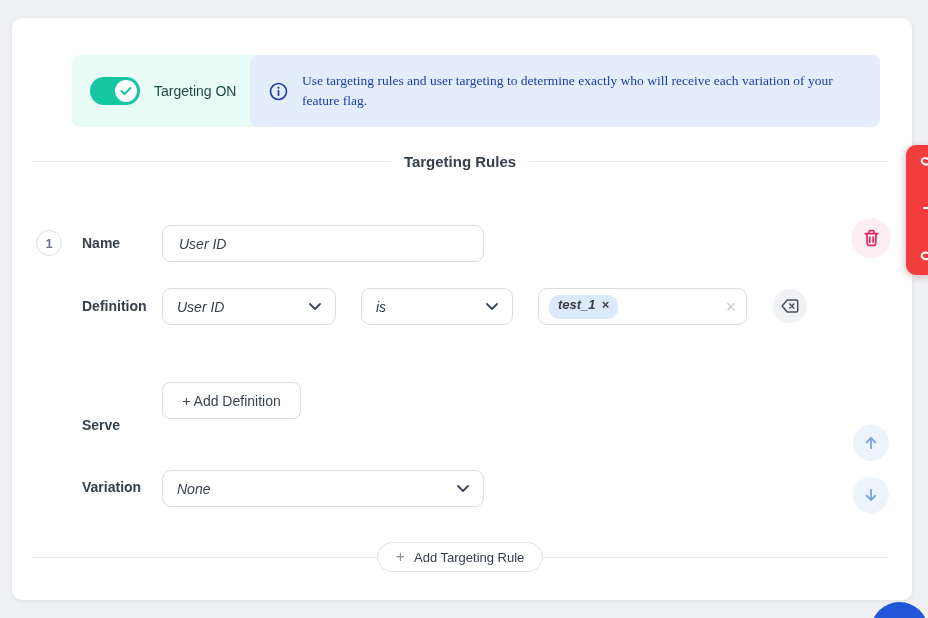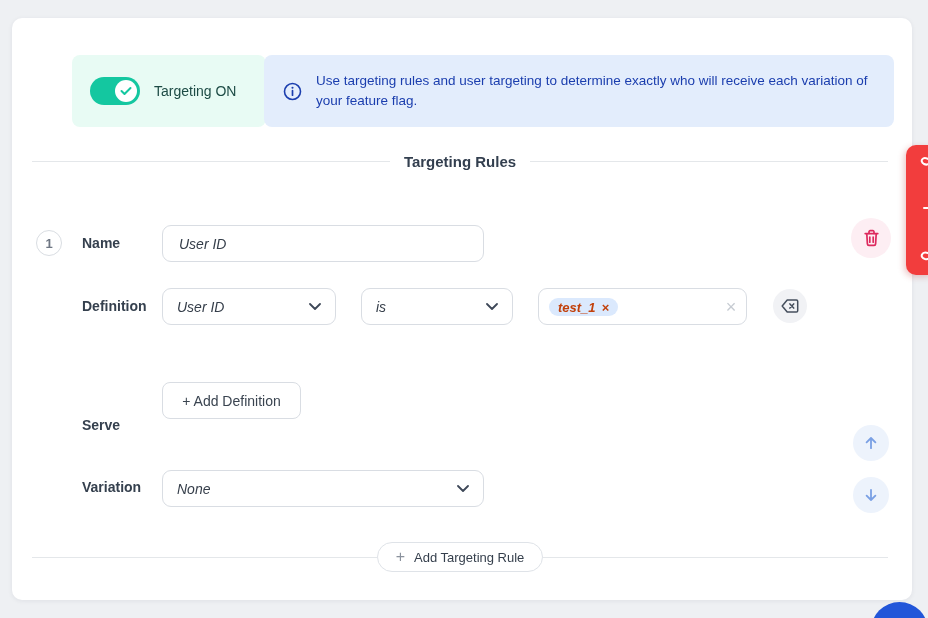--- a/index.html
+++ b/index.html
@@ -29,23 +29,23 @@
   }
   .switch .knob {
     position:absolute; right:3px; top:3px; width:22px; height:22px;
     background:#fff; border-radius:50%;
     display:flex; align-items:center; justify-content:center;
   }
   .toggle-label { font-size:14px; font-weight:500; color:#1d4b45; }
 
   
   .info-banner {
-    position:absolute; left:252px; top:37px; width:630px; height:72px;
+    position:absolute; left:238px; top:37px; width:630px; height:72px;
     background:#e3edfc; border-radius:8px;
-    display:flex; align-items:center; gap:14px; padding:0 22px 0 19px;
+    display:flex; align-items:center; gap:14px; padding:0 22px 0 19px;font-family:Liberation Serif, serif;
   }
   .info-icon { flex:0 0 auto; display:flex; }
   .info-text { font-size:13.5px; font-weight:500; color:#1b3eae; line-height:20px; }
 
   
   .section-head {
     position:absolute; top:135px; left:20px; right:24px; height:16px;
     display:flex; align-items:center; gap:14px;
   }
   .h-line { flex:1; height:1px; background:#e4e7ea; }
@@ -73,22 +73,22 @@
   input.field { outline:none; font-family:inherit; }
   .name-input      { left:150px; top:207px; width:322px; padding-left:16px; }
   .sel-property    { left:150px; top:270px; width:174px; cursor:pointer; }
   .sel-comparator  { left:349px; top:270px; width:152px; cursor:pointer; }
   .tag-input       { left:526px; top:270px; width:209px; padding:0 10px; }
   .sel-serve       { left:150px; top:390px; width:322px; cursor:pointer; }
   .sel-schedule    { left:150px; top:452px; width:322px; cursor:pointer; }
   .chev { margin-left:auto; display:flex; }
 
   .chip {
-    background:#dbe9fd; color:#c2410c; font-size:13px; font-weight:600;
-    border-radius:10px; padding:3px 9px 2px 9px;
+    background:#dbe9fd; color:#404040; font-size:13px; font-weight:600;
+    border-radius:10px; padding:3px 9px 8px 9px;
     display:inline-flex; align-items:center; gap:6px; line-height:1;text-align:right;
   }
   .chip-x { font-size:13px; font-weight:700; cursor:pointer; }
   .clear-x {
     margin-left:auto; font-size:18px; color:#c6cbd2; cursor:pointer; line-height:1;
   }
 
   .add-def-btn {
     position:absolute; left:150px; top:328px; width:139px; height:37px;
     background:#fff; border:1px solid #d9dde3; border-radius:8px;

